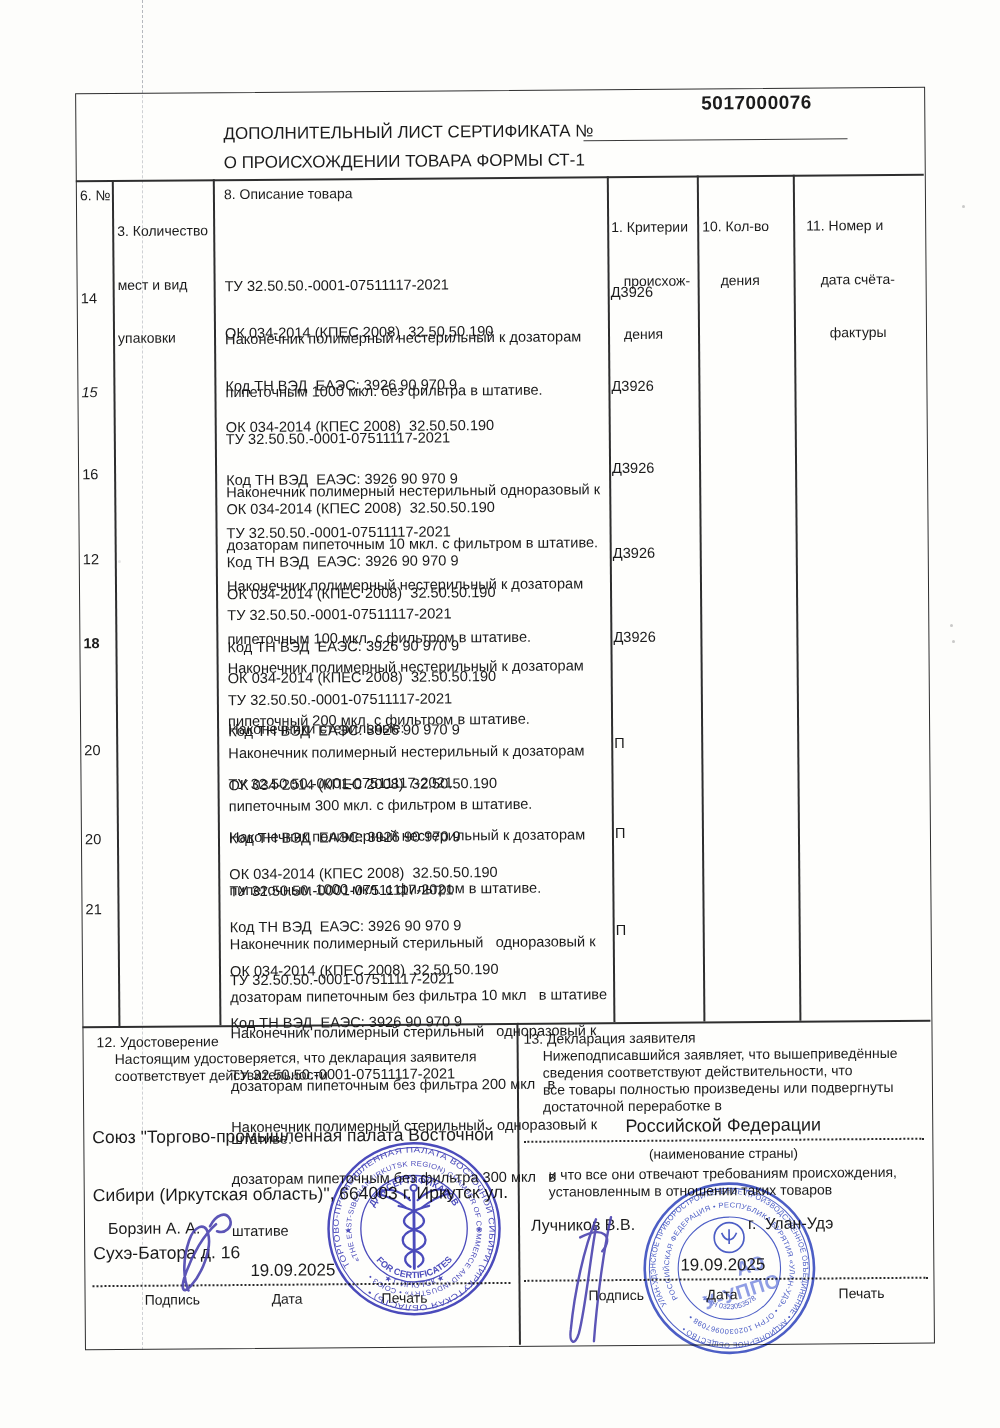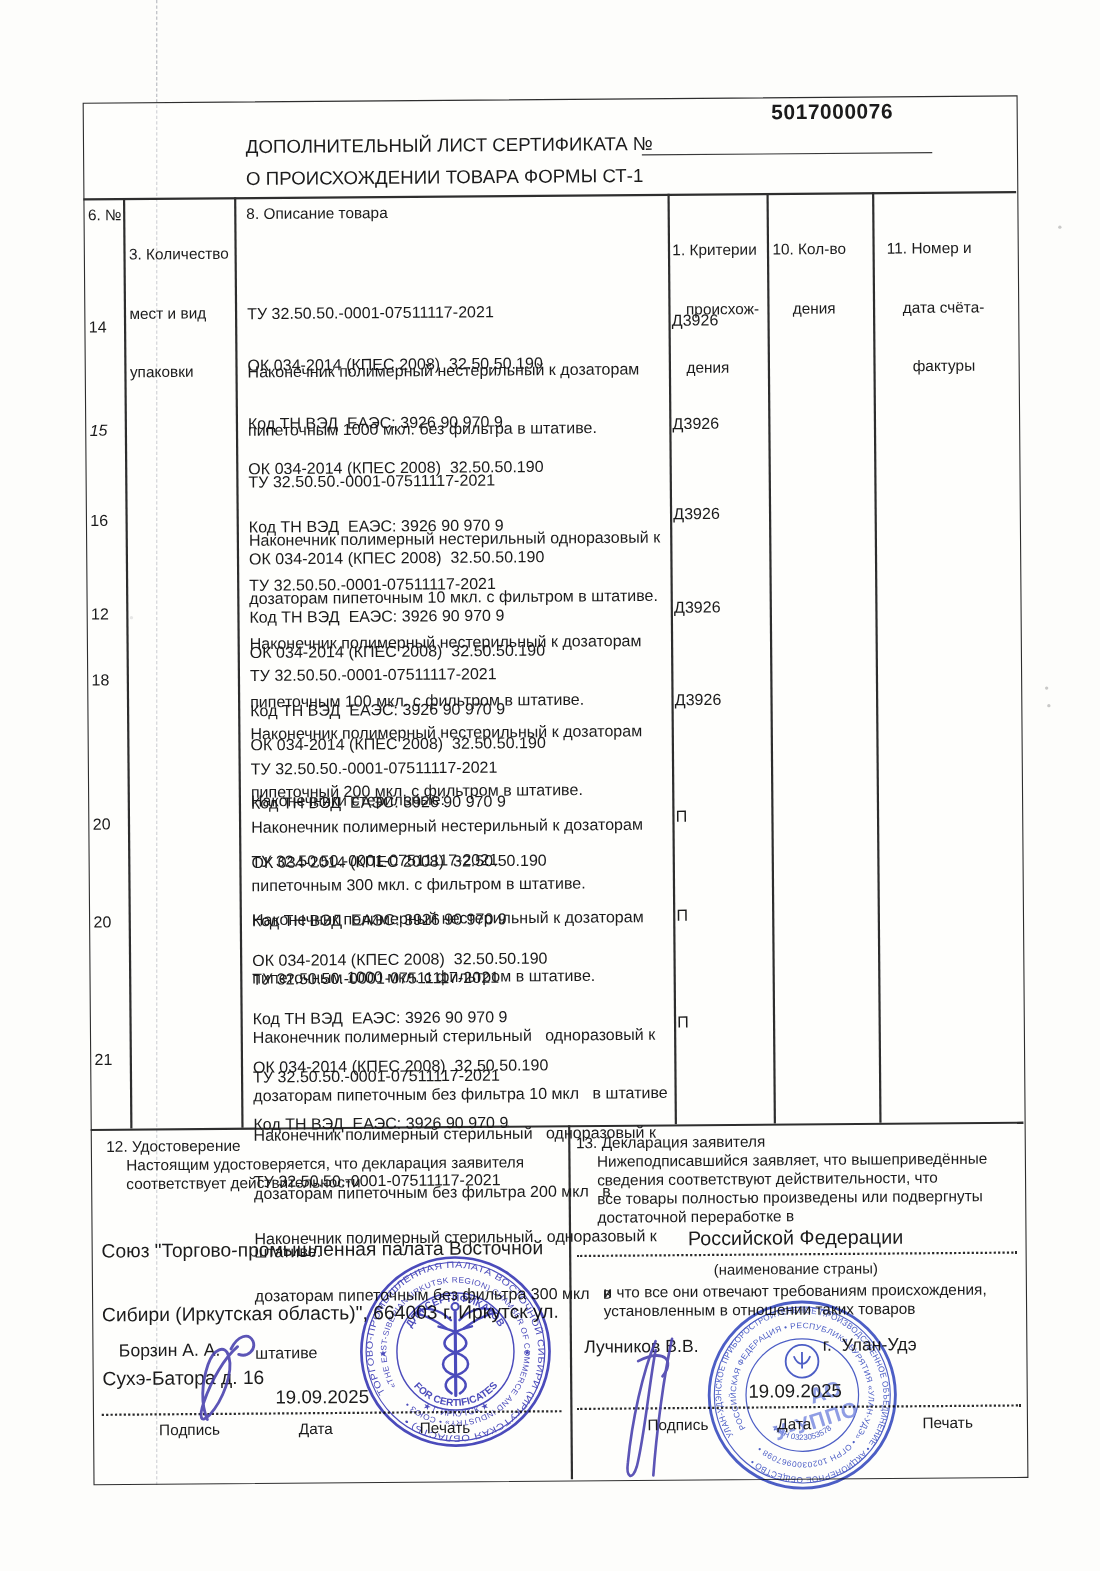--- a/index.html
+++ b/index.html
@@ -114,21 +114,21 @@
     <div class="t fs15" style="left:84px;top:548px;">12</div>
     <div class="t fs15" style="left:614px;top:546px;">Д3926</div>
     <div class="t" style="left:228px;top:548px;">
       <div class="tl">ОК 034-2014 (КПЕС 2008)  32.50.50.190</div>
       <div class="tl">Код ТН ВЭД  ЕАЭС: 3926 90 970 9</div>
       <div class="tl">ТУ 32.50.50.-0001-07511117-2021</div>
       <div class="tl">Наконечник полимерный нестерильный к дозаторам</div>
       <div class="tl">пипеточным 300 мкл. с фильтром в штативе.</div>
     </div>
 
-    <div class="t fs15" style="left:84px;top:608px;">18</div>
+    <div class="t fs15" style="left:84px;top:632px;font-weight:bold;">18</div>
     <div class="t fs15" style="left:614px;top:630px;">Д3926</div>
     <div class="t" style="left:228px;top:632px;">
       <div class="tl">ОК 034-2014 (КПЕС 2008)  32.50.50.190</div>
       <div class="tl">Код ТН ВЭД  ЕАЭС: 3926 90 970 9</div>
       <div class="tl">ТУ 32.50.50.-0001-07511117-2021</div>
       <div class="tl">Наконечник полимерный нестерильный к дозаторам</div>
       <div class="tl">пипеточным 1000 мкл. с фильтром в штативе.</div>
     </div>
 
     <div class="t fs15" style="left:228px;top:719px;">Наконечники стерильные:</div>
@@ -147,21 +147,21 @@
     <div class="t fs15" style="left:614px;top:826px;">П</div>
     <div class="t" style="left:228px;top:828px;">
       <div class="tl">ОК 034-2014 (КПЕС 2008)  32.50.50.190</div>
       <div class="tl">Код ТН ВЭД  ЕАЭС: 3926 90 970 9</div>
       <div class="tl">ТУ 32.50.50.-0001-07511117-2021</div>
       <div class="tl">Наконечник полимерный стерильный   одноразовый к</div>
       <div class="tl">дозаторам пипеточным без фильтра 200 мкл   в</div>
       <div class="tl">штативе.</div>
     </div>
 
-    <div class="t fs15" style="left:84px;top:953px;">21</div>
+    <div class="t fs15" style="left:84px;top:898px;">21</div>
     <div class="t fs15" style="left:614px;top:923px;">П</div>
     <div class="t tl16" style="left:228px;top:925px;">
       <div class="tl">ОК 034-2014 (КПЕС 2008)  32.50.50.190</div>
       <div class="tl">Код ТН ВЭД  ЕАЭС: 3926 90 970 9</div>
       <div class="tl">ТУ 32.50.50.-0001-07511117-2021</div>
       <div class="tl">Наконечник полимерный стерильный   одноразовый к</div>
       <div class="tl">дозаторам пипеточным без фильтра 300 мкл   в</div>
       <div class="tl">штативе</div>
     </div>
 

